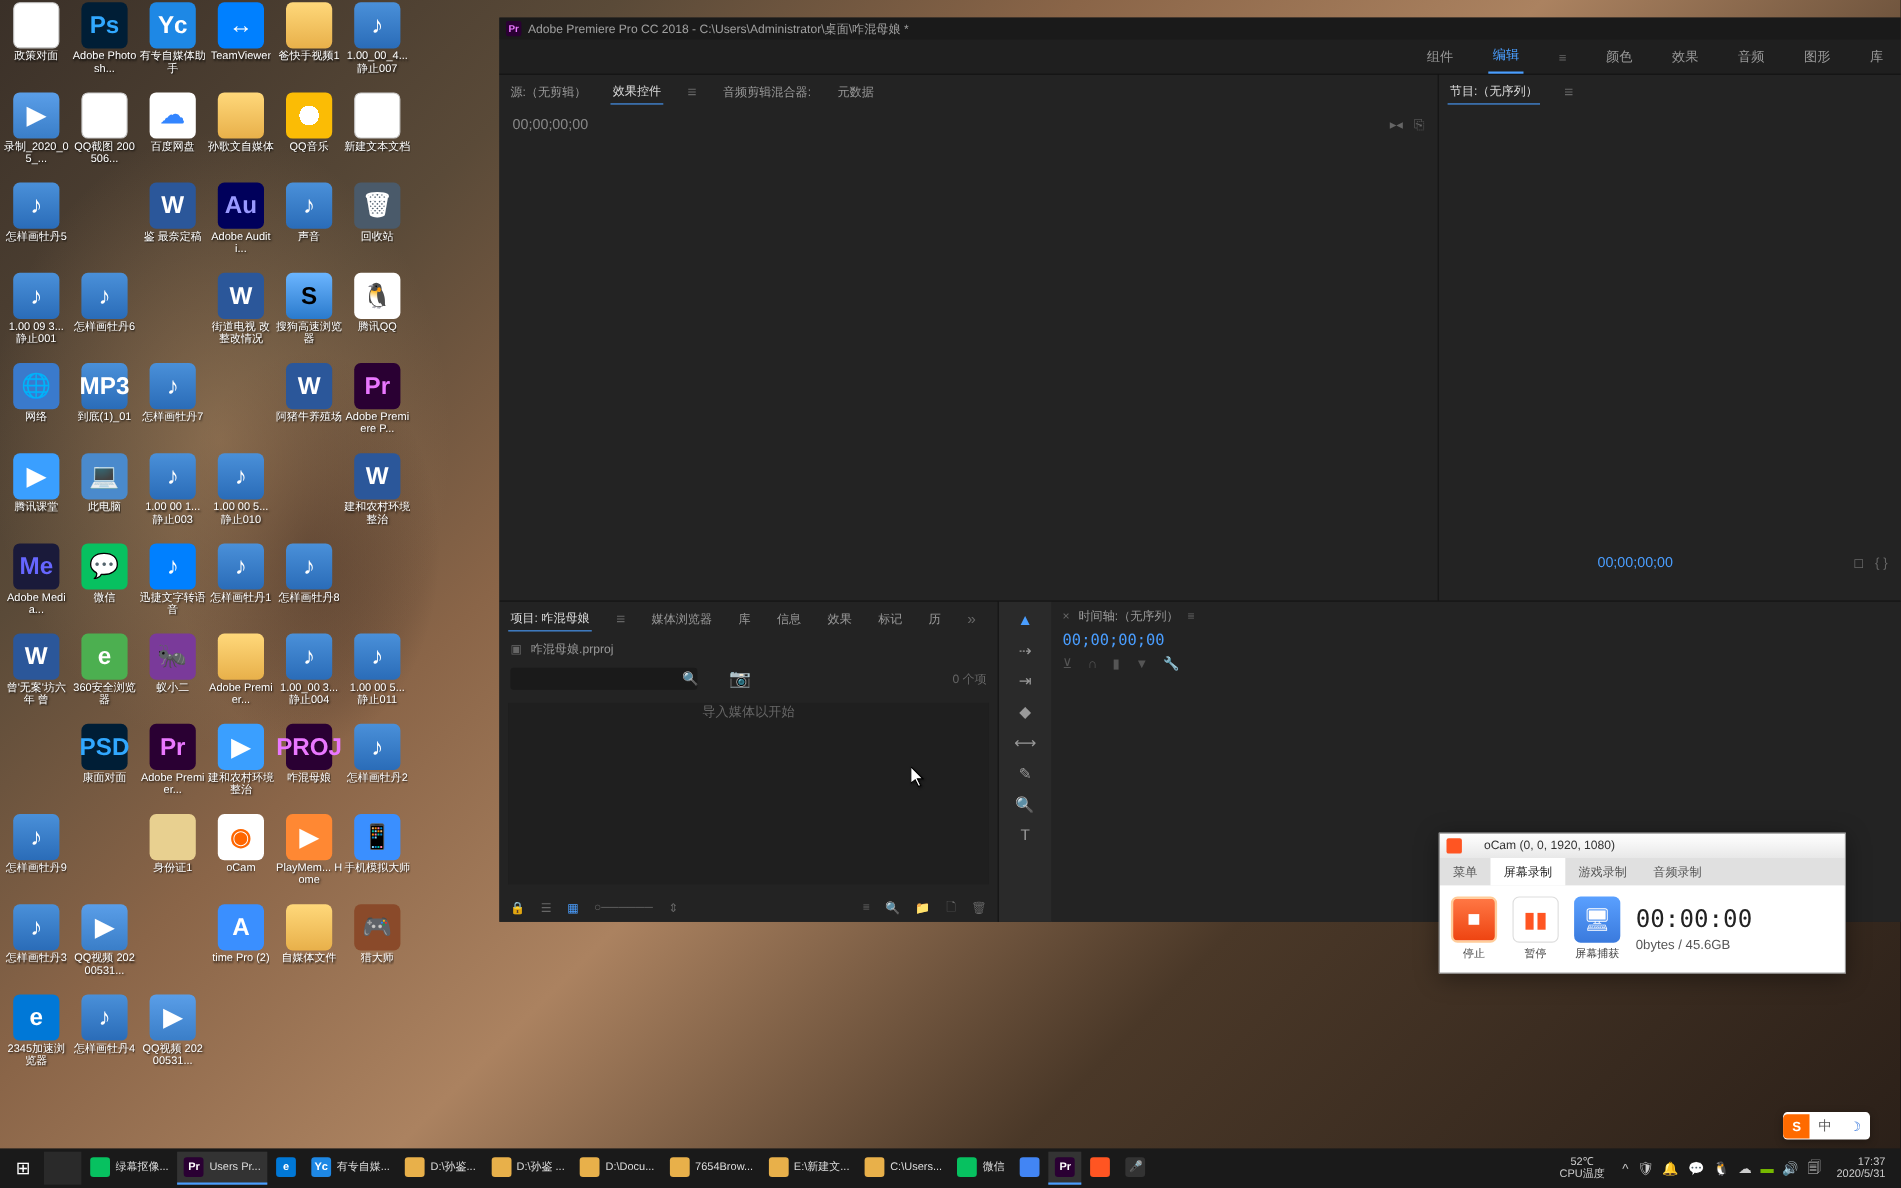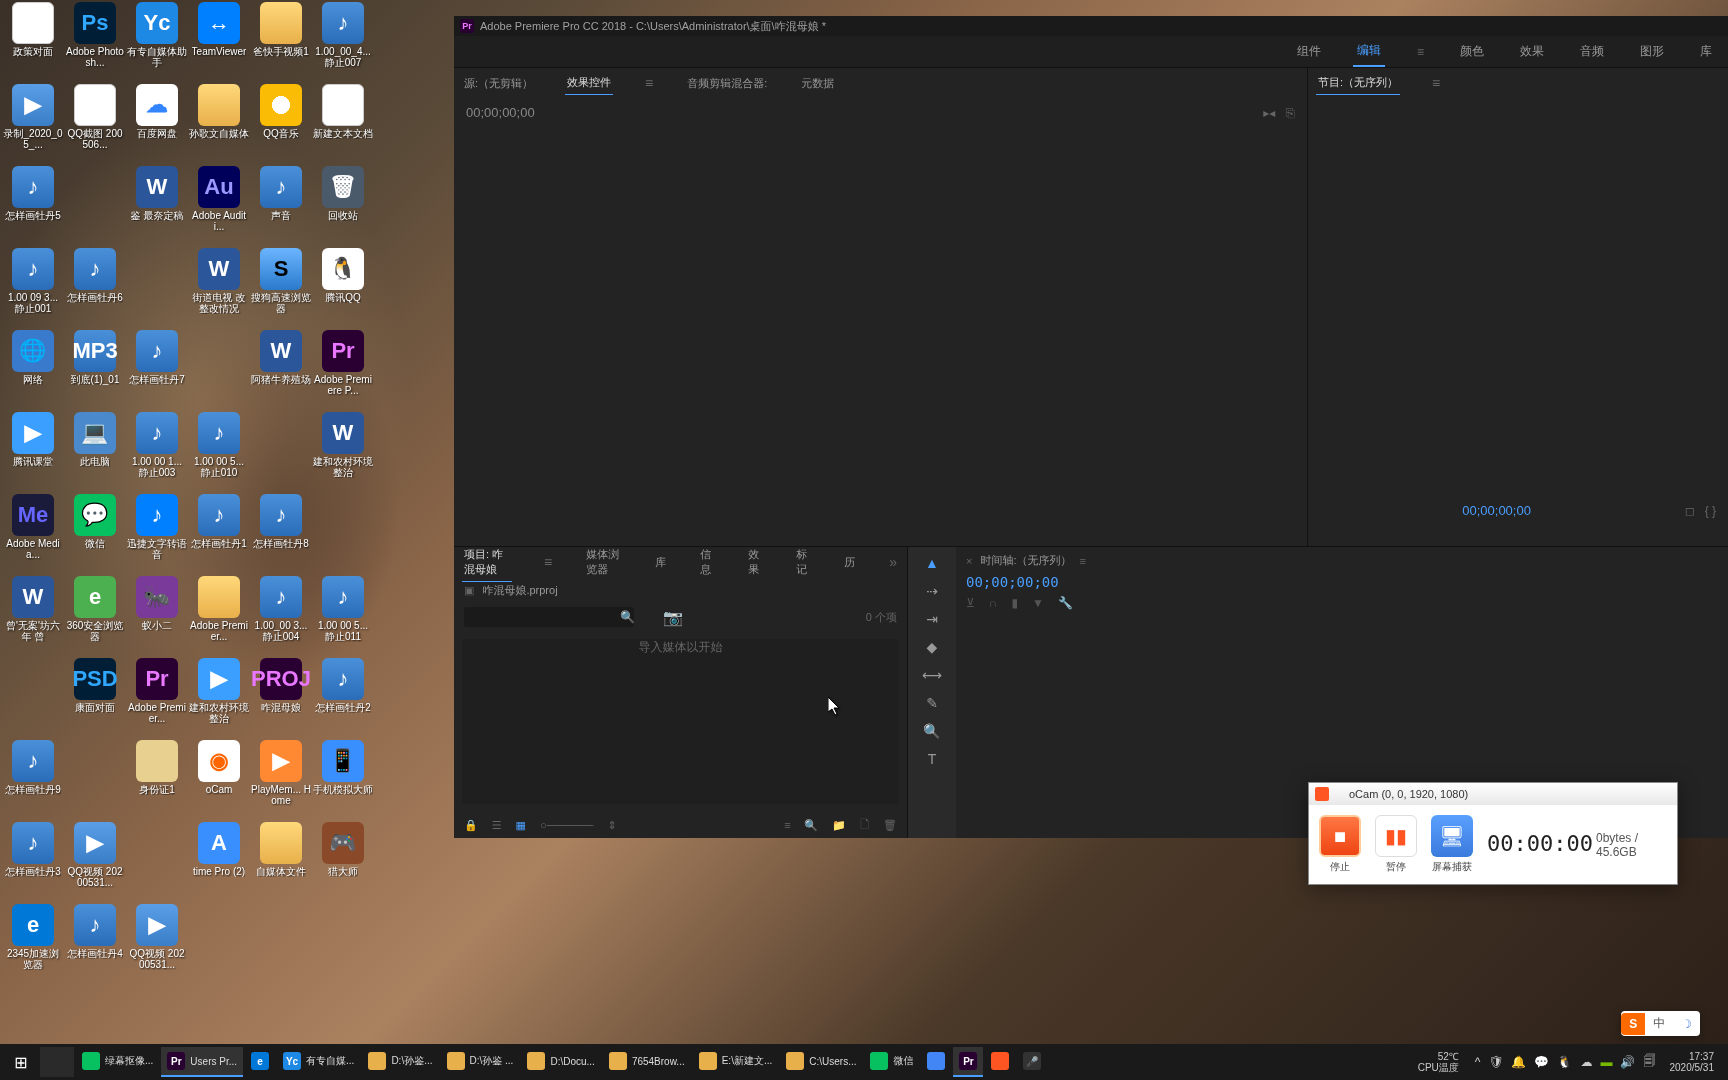--- a/index.html
+++ b/index.html
@@ -47,21 +47,21 @@
 .pr-title .ico{width:14px;height:14px;background:#2a0033;color:#ea77ff;font-size:9px;font-weight:bold;display:flex;align-items:center;justify-content:center;border-radius:2px}
 .pr-menu{height:22px;background:#232323;display:flex;align-items:center;padding:0 6px;gap:2px;color:#ccc;font-size:11px}
 .pr-menu span{padding:2px 8px;cursor:pointer}
 .pr-ws{height:32px;background:#1f1f1f;display:flex;align-items:center;justify-content:flex-end;padding:0 12px;gap:28px;color:#999;font-size:12px;border-bottom:1px solid #111}
 .pr-ws span{cursor:pointer;padding:6px 4px}
 .pr-ws .active{color:#4a9eff;border-bottom:2px solid #4a9eff}
 .pr-body{flex:1;display:flex;flex-direction:column}
 .pr-top{height:478px;display:flex}
 .pr-src{flex:1;background:#232323;border-right:1px solid #111;display:flex;flex-direction:column}
 .pr-prog{width:420px;background:#232323;display:flex;flex-direction:row}
-.pr-tabs{height:30px;display:flex;align-items:center;padding:0 8px;gap:30px;color:#999;font-size:11px}
+.pr-tabs{height:30px;display:flex;align-items:center;padding:0 8px;gap:20px;color:#999;font-size:11px}
 .pr-tabs span{cursor:pointer;padding:4px 2px}
 .pr-tabs .active{color:#ddd;border-bottom:1px solid #4a9eff}
 .pr-tabs .menu{color:#666;font-size:14px}
 .pr-src-body{flex:1;padding:8px;color:#888;font-size:11px;position:relative}
 .pr-src-body .arrow{position:absolute;right:12px;top:6px;color:#888}
 .pr-prog-body{flex:1;position:relative}
 .pr-tc{position:absolute;bottom:28px;left:12px;color:#4a9eff;font-size:13px}
 .pr-src .pr-tc{color:#888}
 .pr-tcbtns{position:absolute;bottom:28px;right:12px;display:flex;gap:10px;color:#666;font-size:12px}
 .pr-bot{flex:1;display:flex;border-top:1px solid #111}
@@ -91,33 +91,33 @@
 .ocam-title .ico{width:14px;height:14px;background:#ff5522;border-radius:2px}
 .ocam-tabs{display:flex;background:#e0e0e0;font-size:11px}
 .ocam-tabs span{padding:5px 12px;cursor:pointer;color:#555}
 .ocam-tabs .active{background:#fff;color:#222}
 .ocam-body{background:#fff;padding:10px;display:flex;align-items:center;gap:14px}
 .ocam-btn{display:flex;flex-direction:column;align-items:center;gap:3px;font-size:10px;color:#444}
 .ocam-btn .bic{width:42px;height:42px;border-radius:6px;display:flex;align-items:center;justify-content:center;font-size:20px;color:#fff}
 .ocam-btn.stop .bic{background:linear-gradient(#ff7744,#ee4411);border:2px solid #ffcc99}
 .ocam-btn.pause .bic{background:#fff;color:#ff5522;border:1px solid #ddd}
 .ocam-btn.cap .bic{background:linear-gradient(#5aa0ff,#3a7add)}
-.ocam-info{display:flex;flex-direction:row;gap:3px}
+.ocam-info{display:flex;flex-direction:column;gap:3px}
 .ocam-time{font-size:22px;font-family:monospace;color:#222}
 .ocam-size{font-size:12px;color:#555}
 
 .taskbar{position:absolute;bottom:0;left:0;right:0;height:36px;background:#1a1a1a;display:flex;align-items:center;padding:0 4px;gap:2px}
 .tb-start{width:34px;height:30px;display:flex;align-items:center;justify-content:center;color:#fff;font-size:16px;cursor:pointer}
 .tb-sv{width:34px;height:30px;background:#2a2a2a}
 .tb-item{height:30px;padding:0 6px;display:flex;align-items:center;gap:5px;color:#ddd;font-size:10px;cursor:pointer;max-width:96px;border-bottom:2px solid transparent}
 .tb-item.active{background:#333;border-bottom-color:#4a9eff}
 .tb-item .tic{width:18px;height:18px;border-radius:3px;display:flex;align-items:center;justify-content:center;font-size:10px;font-weight:bold;flex-shrink:0}
 .tb-item .tlb{white-space:nowrap;overflow:hidden;text-overflow:ellipsis}
 .tb-tray{margin-left:auto;display:flex;align-items:center;gap:8px;color:#ccc;font-size:10px;padding-right:4px}
-.tb-temp{display:flex;flex-direction:column;align-items:flex-end;line-height:1.1;padding:0 8px}
+.tb-temp{display:flex;flex-direction:column;align-items:center;line-height:1.1;padding:0 8px}
 .tb-tic{font-size:12px;color:#ccc;cursor:pointer}
 .tb-clock{display:flex;flex-direction:column;align-items:flex-end;line-height:1.1;padding:0 6px}
 .ime{position:absolute;bottom:44px;right:28px;display:flex;align-items:center;background:#fff;border-radius:4px;box-shadow:0 2px 8px rgba(0,0,0,.3);font-size:12px}
 .ime .seg{padding:4px 8px}
 .ime .s1{background:#ff6a00;color:#fff;border-radius:4px 0 0 4px;font-weight:bold}
 .ime .s2{color:#555}
 .ime .s3{color:#3a7add}
 .cursor{position:absolute;top:697px;left:828px;width:14px;height:20px;pointer-events:none}
 .cursor svg{filter:drop-shadow(1px 1px 1px rgba(0,0,0,.5))}
 </style>
@@ -498,20 +498,26 @@
       </div>
     </div>
   </div>
 </div>
 
 <div class="ocam">
   <div class="ocam-title">
     <span class="ico"></span>
     <span>oCam (0, 0, 1920, 1080)</span>
   </div>
+  <div class="ocam-tabs" id="ocam-tabs">
+      <span>菜单</span>
+      <span class="active">屏幕录制</span>
+      <span>游戏录制</span>
+      <span>音频录制</span>
+    </div>
   <div class="ocam-body">
     <div class="ocam-btn stop">
       <div class="bic">■</div>
       <span>停止</span>
     </div>
     <div class="ocam-btn pause">
       <div class="bic">▮▮</div>
       <span>暂停</span>
     </div>
     <div class="ocam-btn cap">

